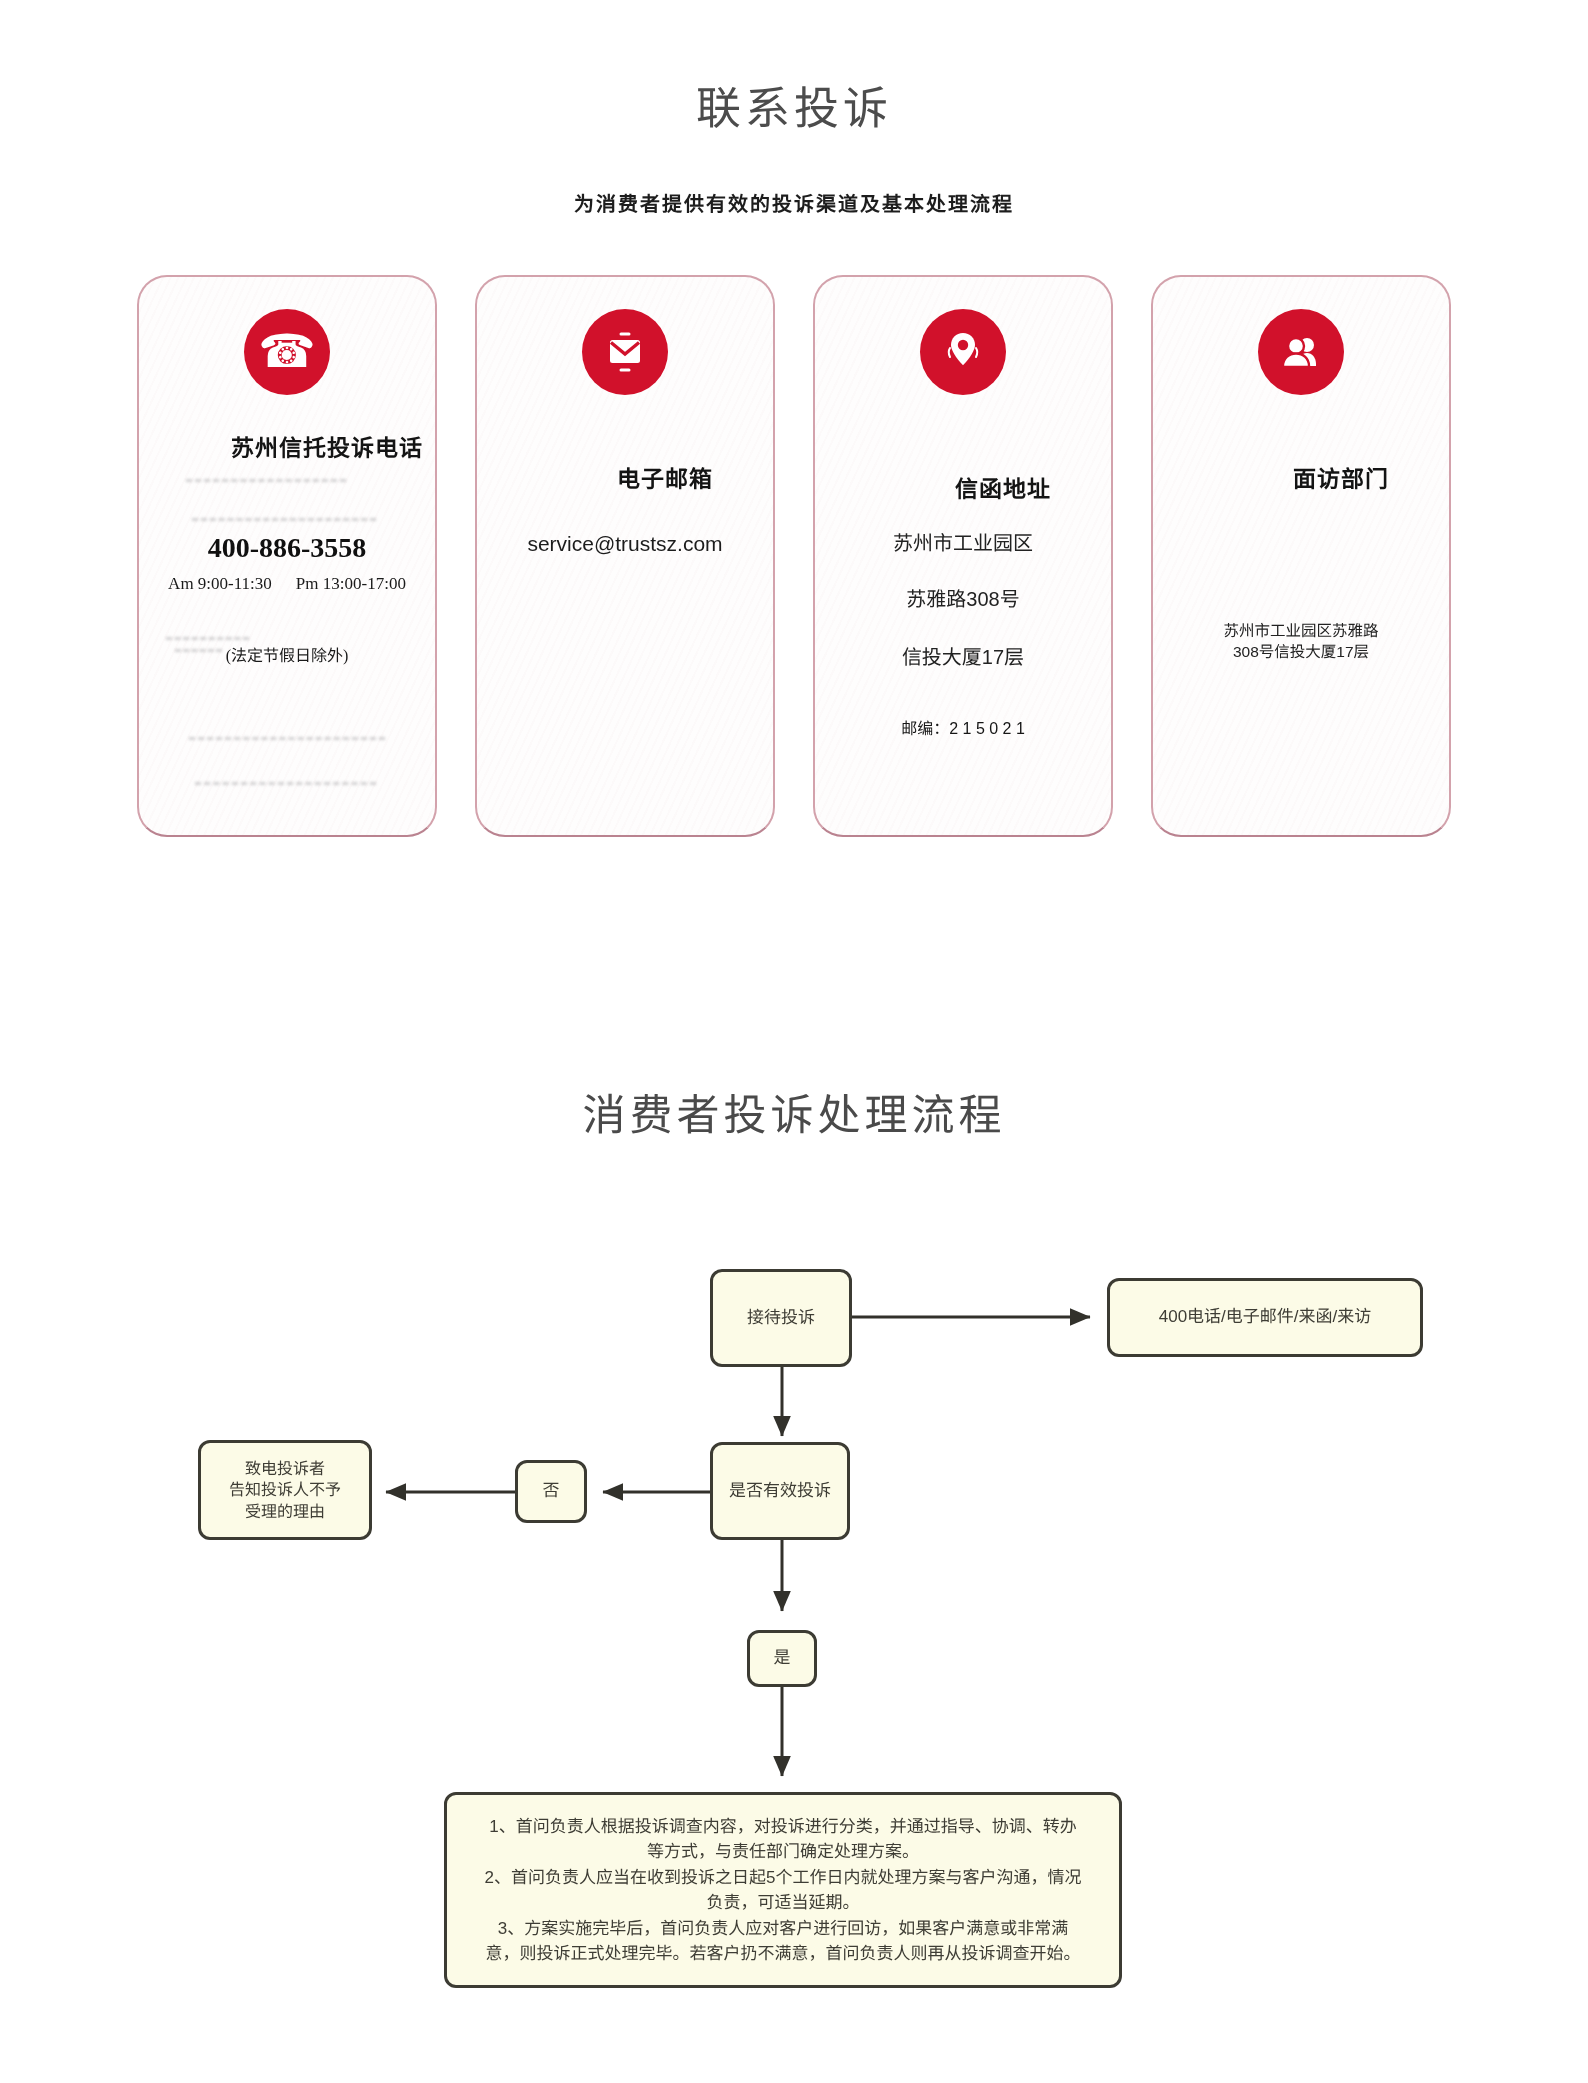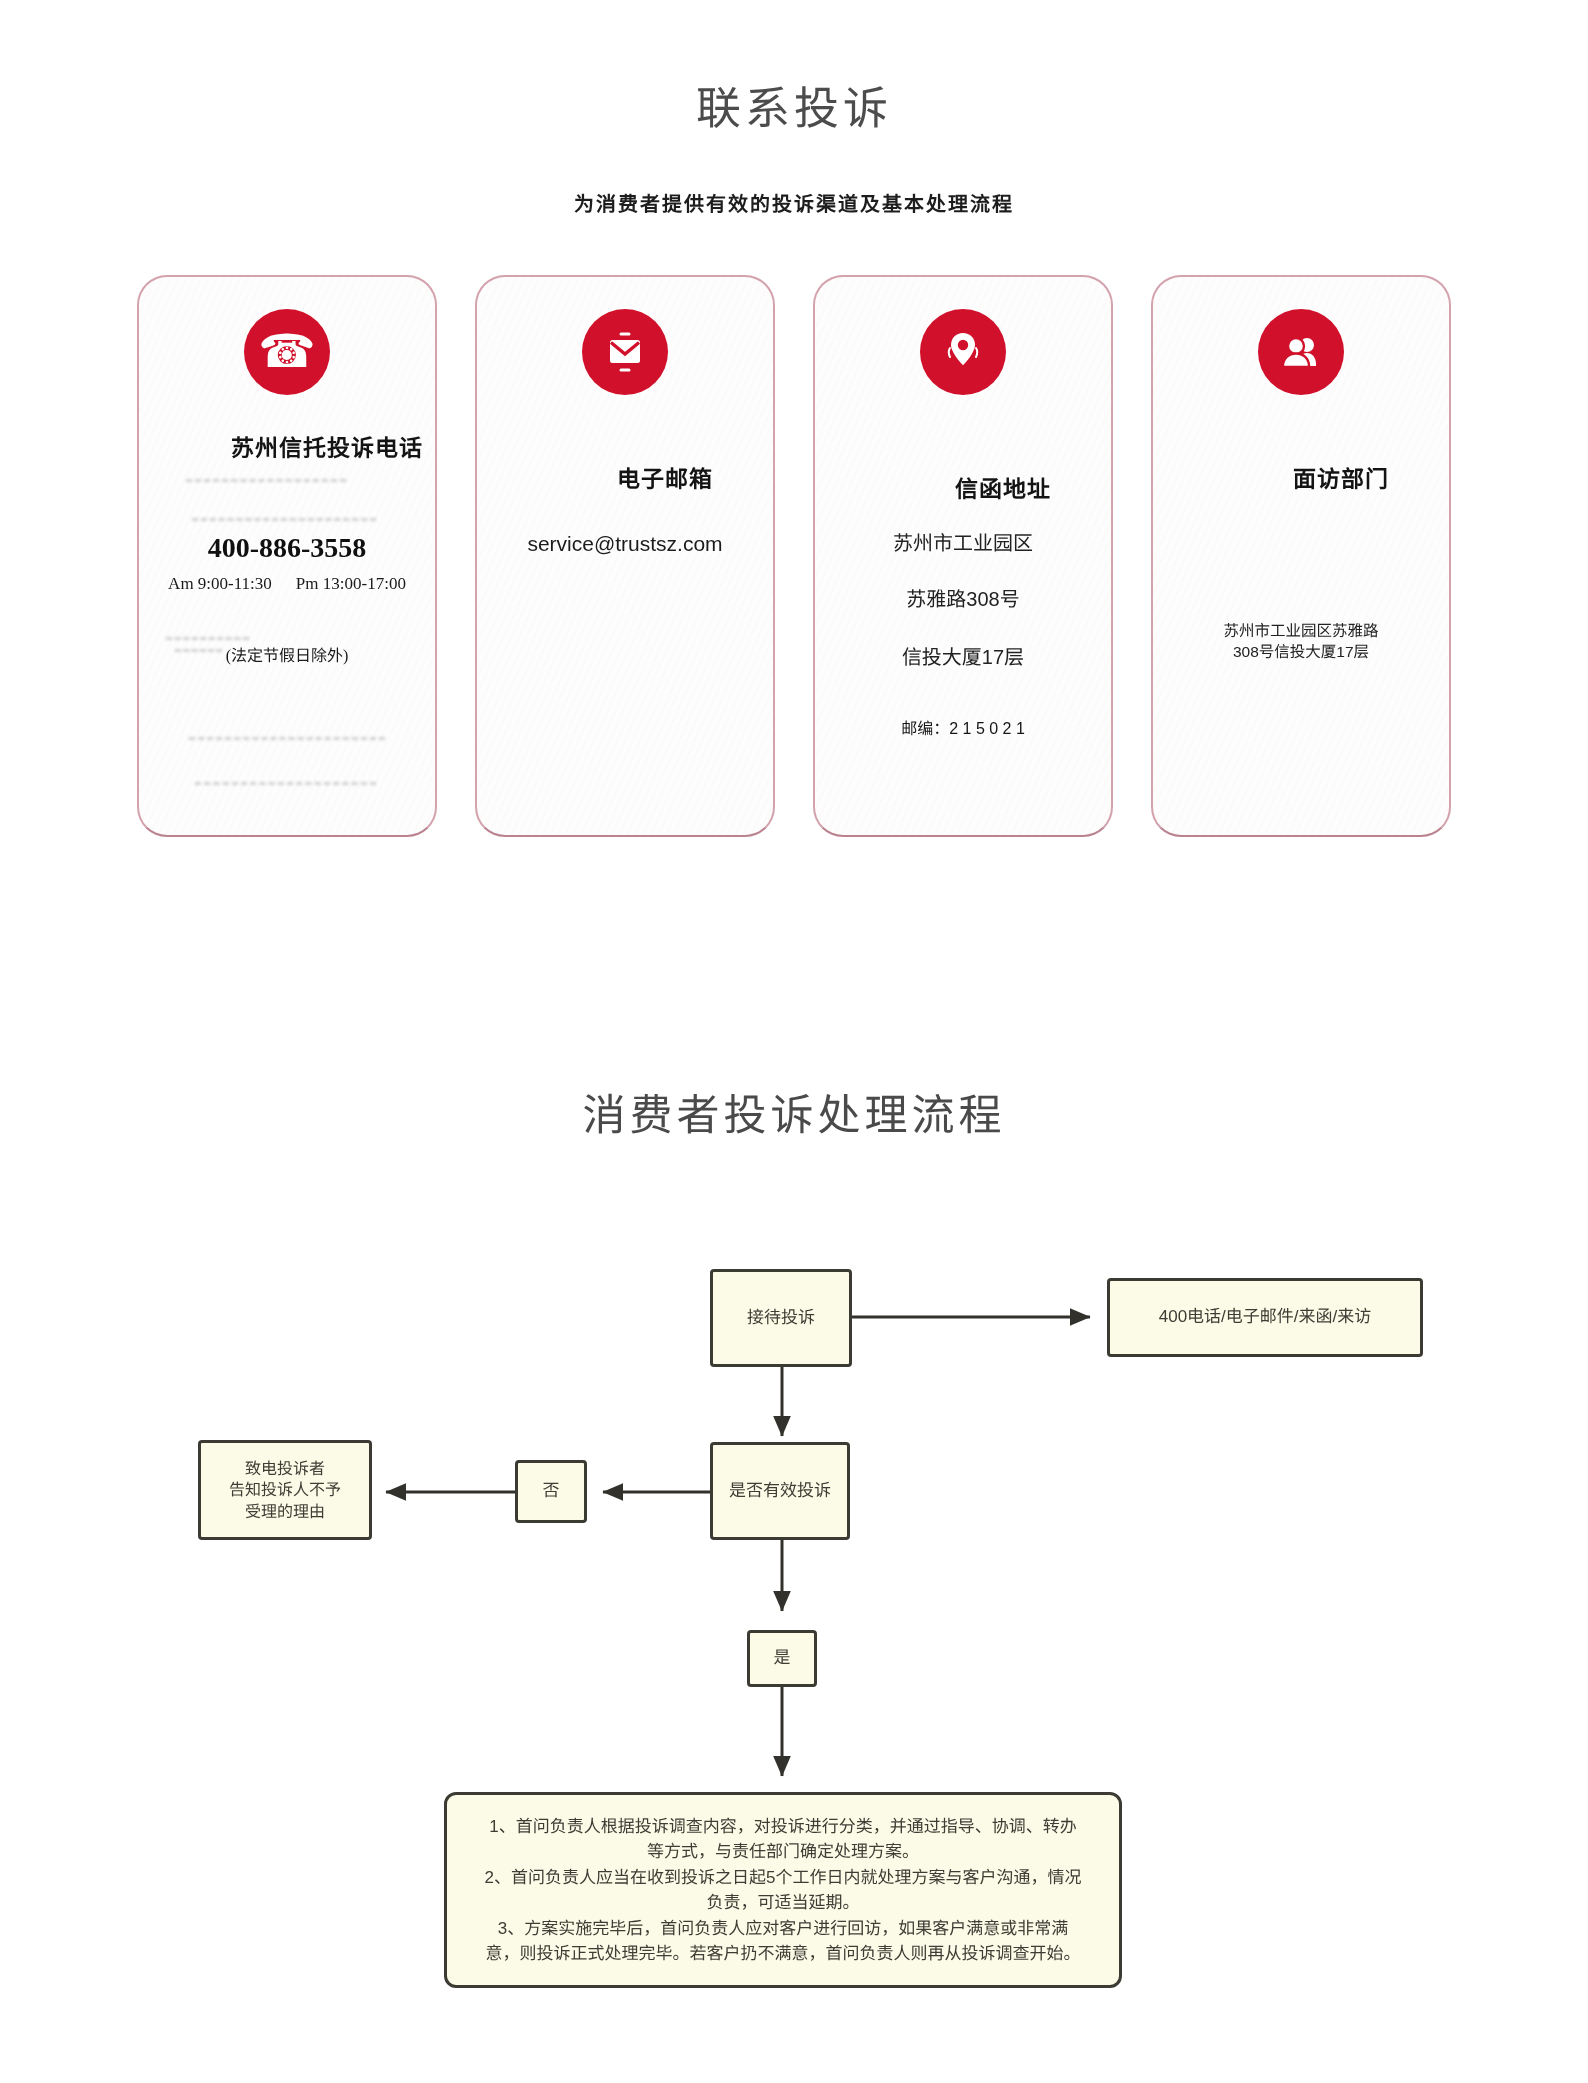--- a/index.html
+++ b/index.html
@@ -39,21 +39,21 @@
     font-size:20px;line-height:27px;color:#1e1e1e;}
   .visit-addr{position:absolute;top:343px;left:0;width:100%;text-align:center;white-space:pre-line;
     font-size:15.5px;line-height:21px;color:#222;}
 
   
   .flow-title{position:absolute;top:1080px;left:0;width:100%;text-align:center;
     font-family:"Liberation Serif","DejaVu Serif",serif;font-weight:400;
     font-size:43px;color:#4a4a4a;letter-spacing:4px;}
   .arrows{position:absolute;left:0;top:0;width:1588px;height:2083px;pointer-events:none;}
   .fbox{position:absolute;box-sizing:border-box;background:#fcfbe7;border:3px solid #3c3b33;
-    border-radius:4px;display:flex;align-items:center;justify-content:center;text-align:center;
+    border-radius:12px;display:flex;align-items:center;justify-content:center;text-align:center;
     color:#3e3d35;font-size:17px;white-space:pre-line;line-height:1.35;}
   .fb-receive{left:710px;top:1269px;width:142px;height:98px;}
   .fb-channels{left:1107px;top:1278px;width:316px;height:79px;}
   .fb-valid{left:710px;top:1442px;width:140px;height:98px;}
   .fb-no{left:515px;top:1460px;width:72px;height:63px;}
   .fb-reject{left:198px;top:1440px;width:174px;height:100px;font-size:16px;}
   .fb-yes{left:747px;top:1630px;width:70px;height:57px;}
   .fb-process{left:444px;top:1792px;width:678px;height:196px;border-radius:12px;
     font-size:17px;line-height:1.5;padding:0 12px;}
 </style>

